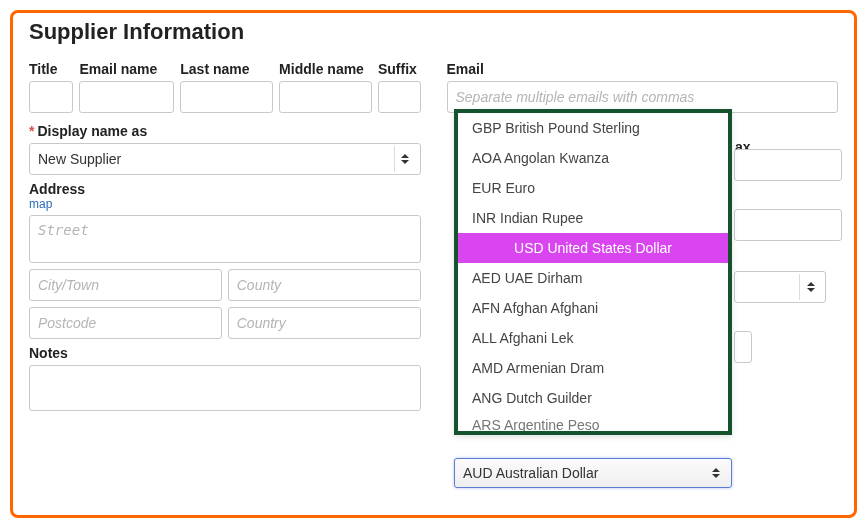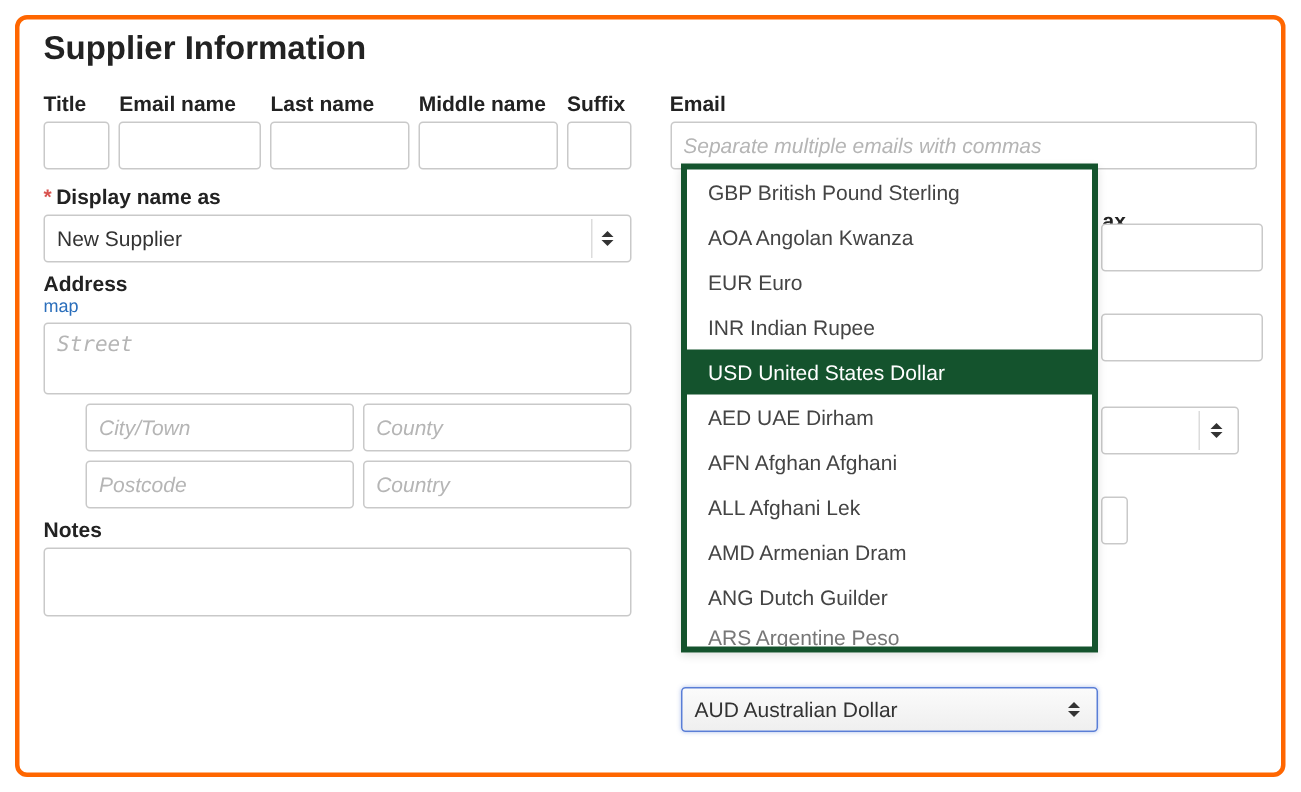--- a/index.html
+++ b/index.html
@@ -76,21 +76,21 @@
     border-right: 4px solid transparent;
   }
   .caret-up { border-bottom: 4px solid #333; }
   .caret-down { border-top: 4px solid #333; margin-top: 1px; }
   .maplink {
     font-size: 12px;
     color: #2a6ebb;
     text-decoration: none;
   }
   .addr-grid { display:flex; flex-direction:column; gap:6px; }
-  .addr-grid .pair { display:flex; gap:6px;margin-left:28px; }
+  .addr-grid .pair { display:flex; gap:6px; }
   .addr-grid .pair > * { flex:1 1 50%; }
   
   .dropdown {
     position: absolute;
     left: 441px;
     top: 96px;
     width: 278px;
     background: #fff;
     border: 4px solid #14532d;
     box-shadow: 0 2px 6px rgba(0,0,0,.12);
@@ -98,22 +98,23 @@
     z-index: 20;
   }
   .dropdown .opt {
     padding: 7px 14px;
     color: #444;
     cursor: pointer;
     white-space: nowrap;
     overflow: hidden;
   }
   .dropdown .opt.sel {
-    background: #14532d;
+    background: #d946ef;
     color: #fff;
+    text-align: center;
   }
   .dropdown .opt.cut {
     height: 18px;
     padding-top: 4px;
     padding-bottom: 0;
     color: #777;
   }
   
   .currency-wrap {
     position: absolute;

